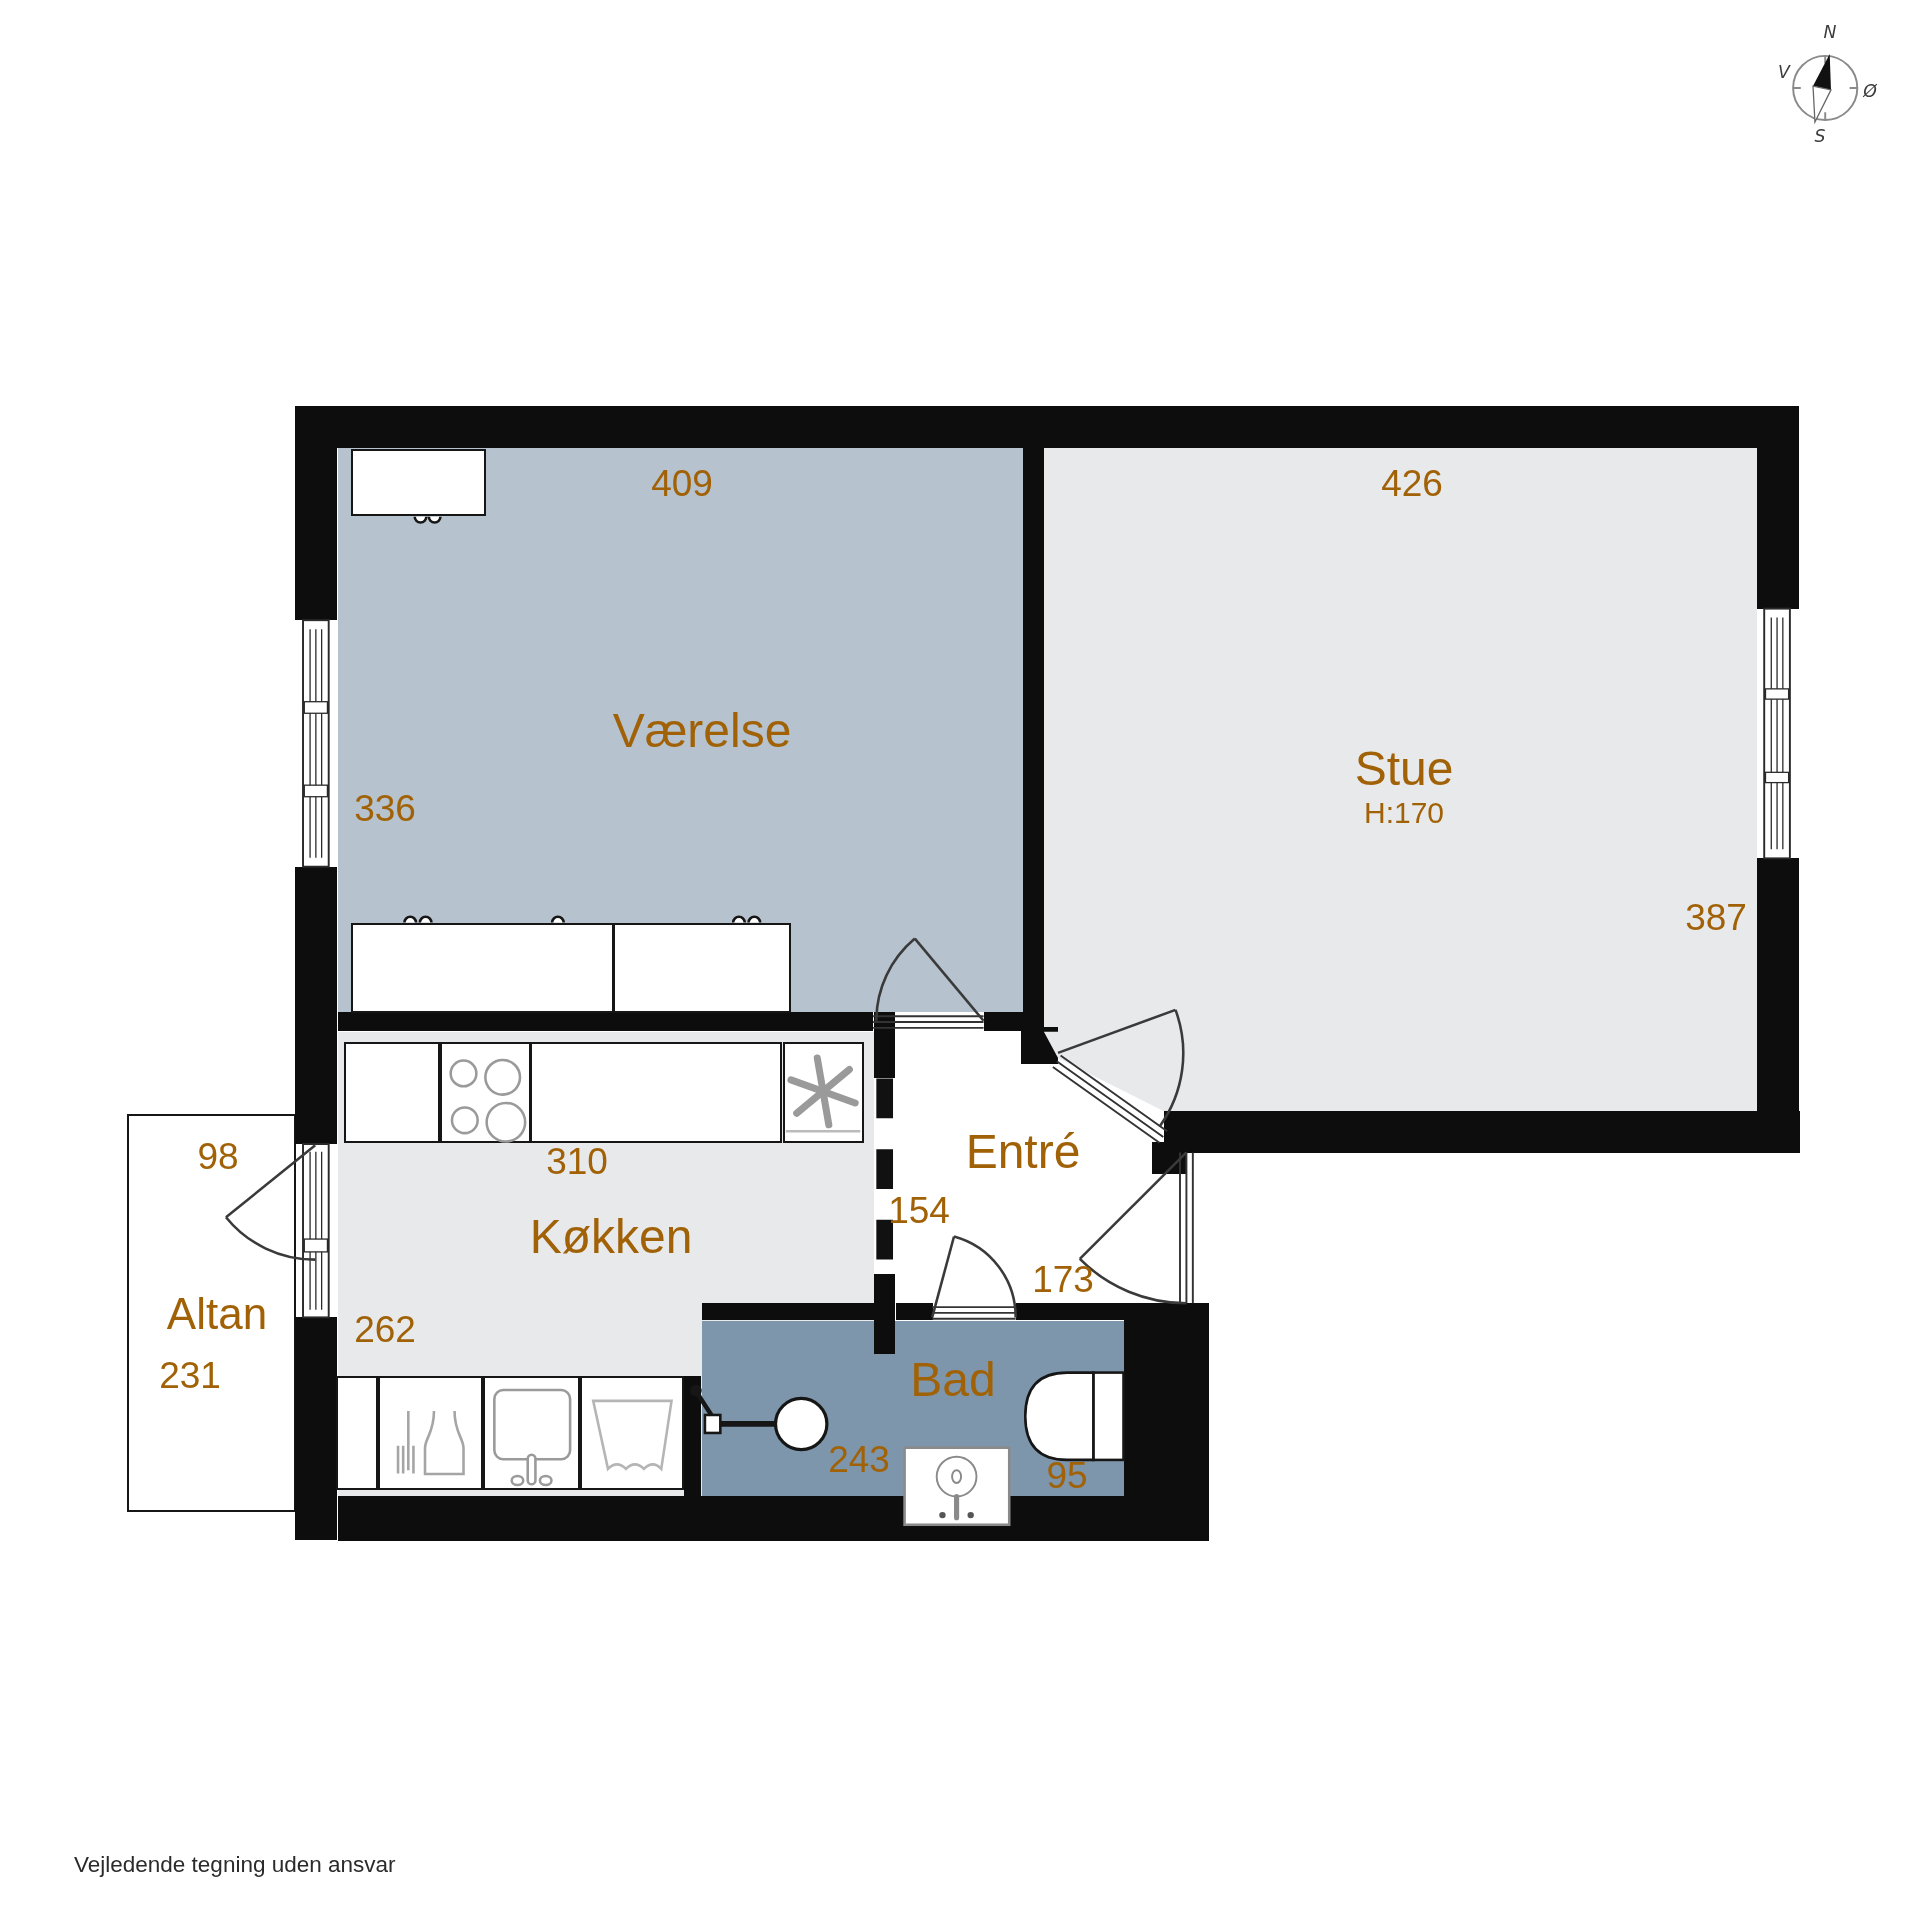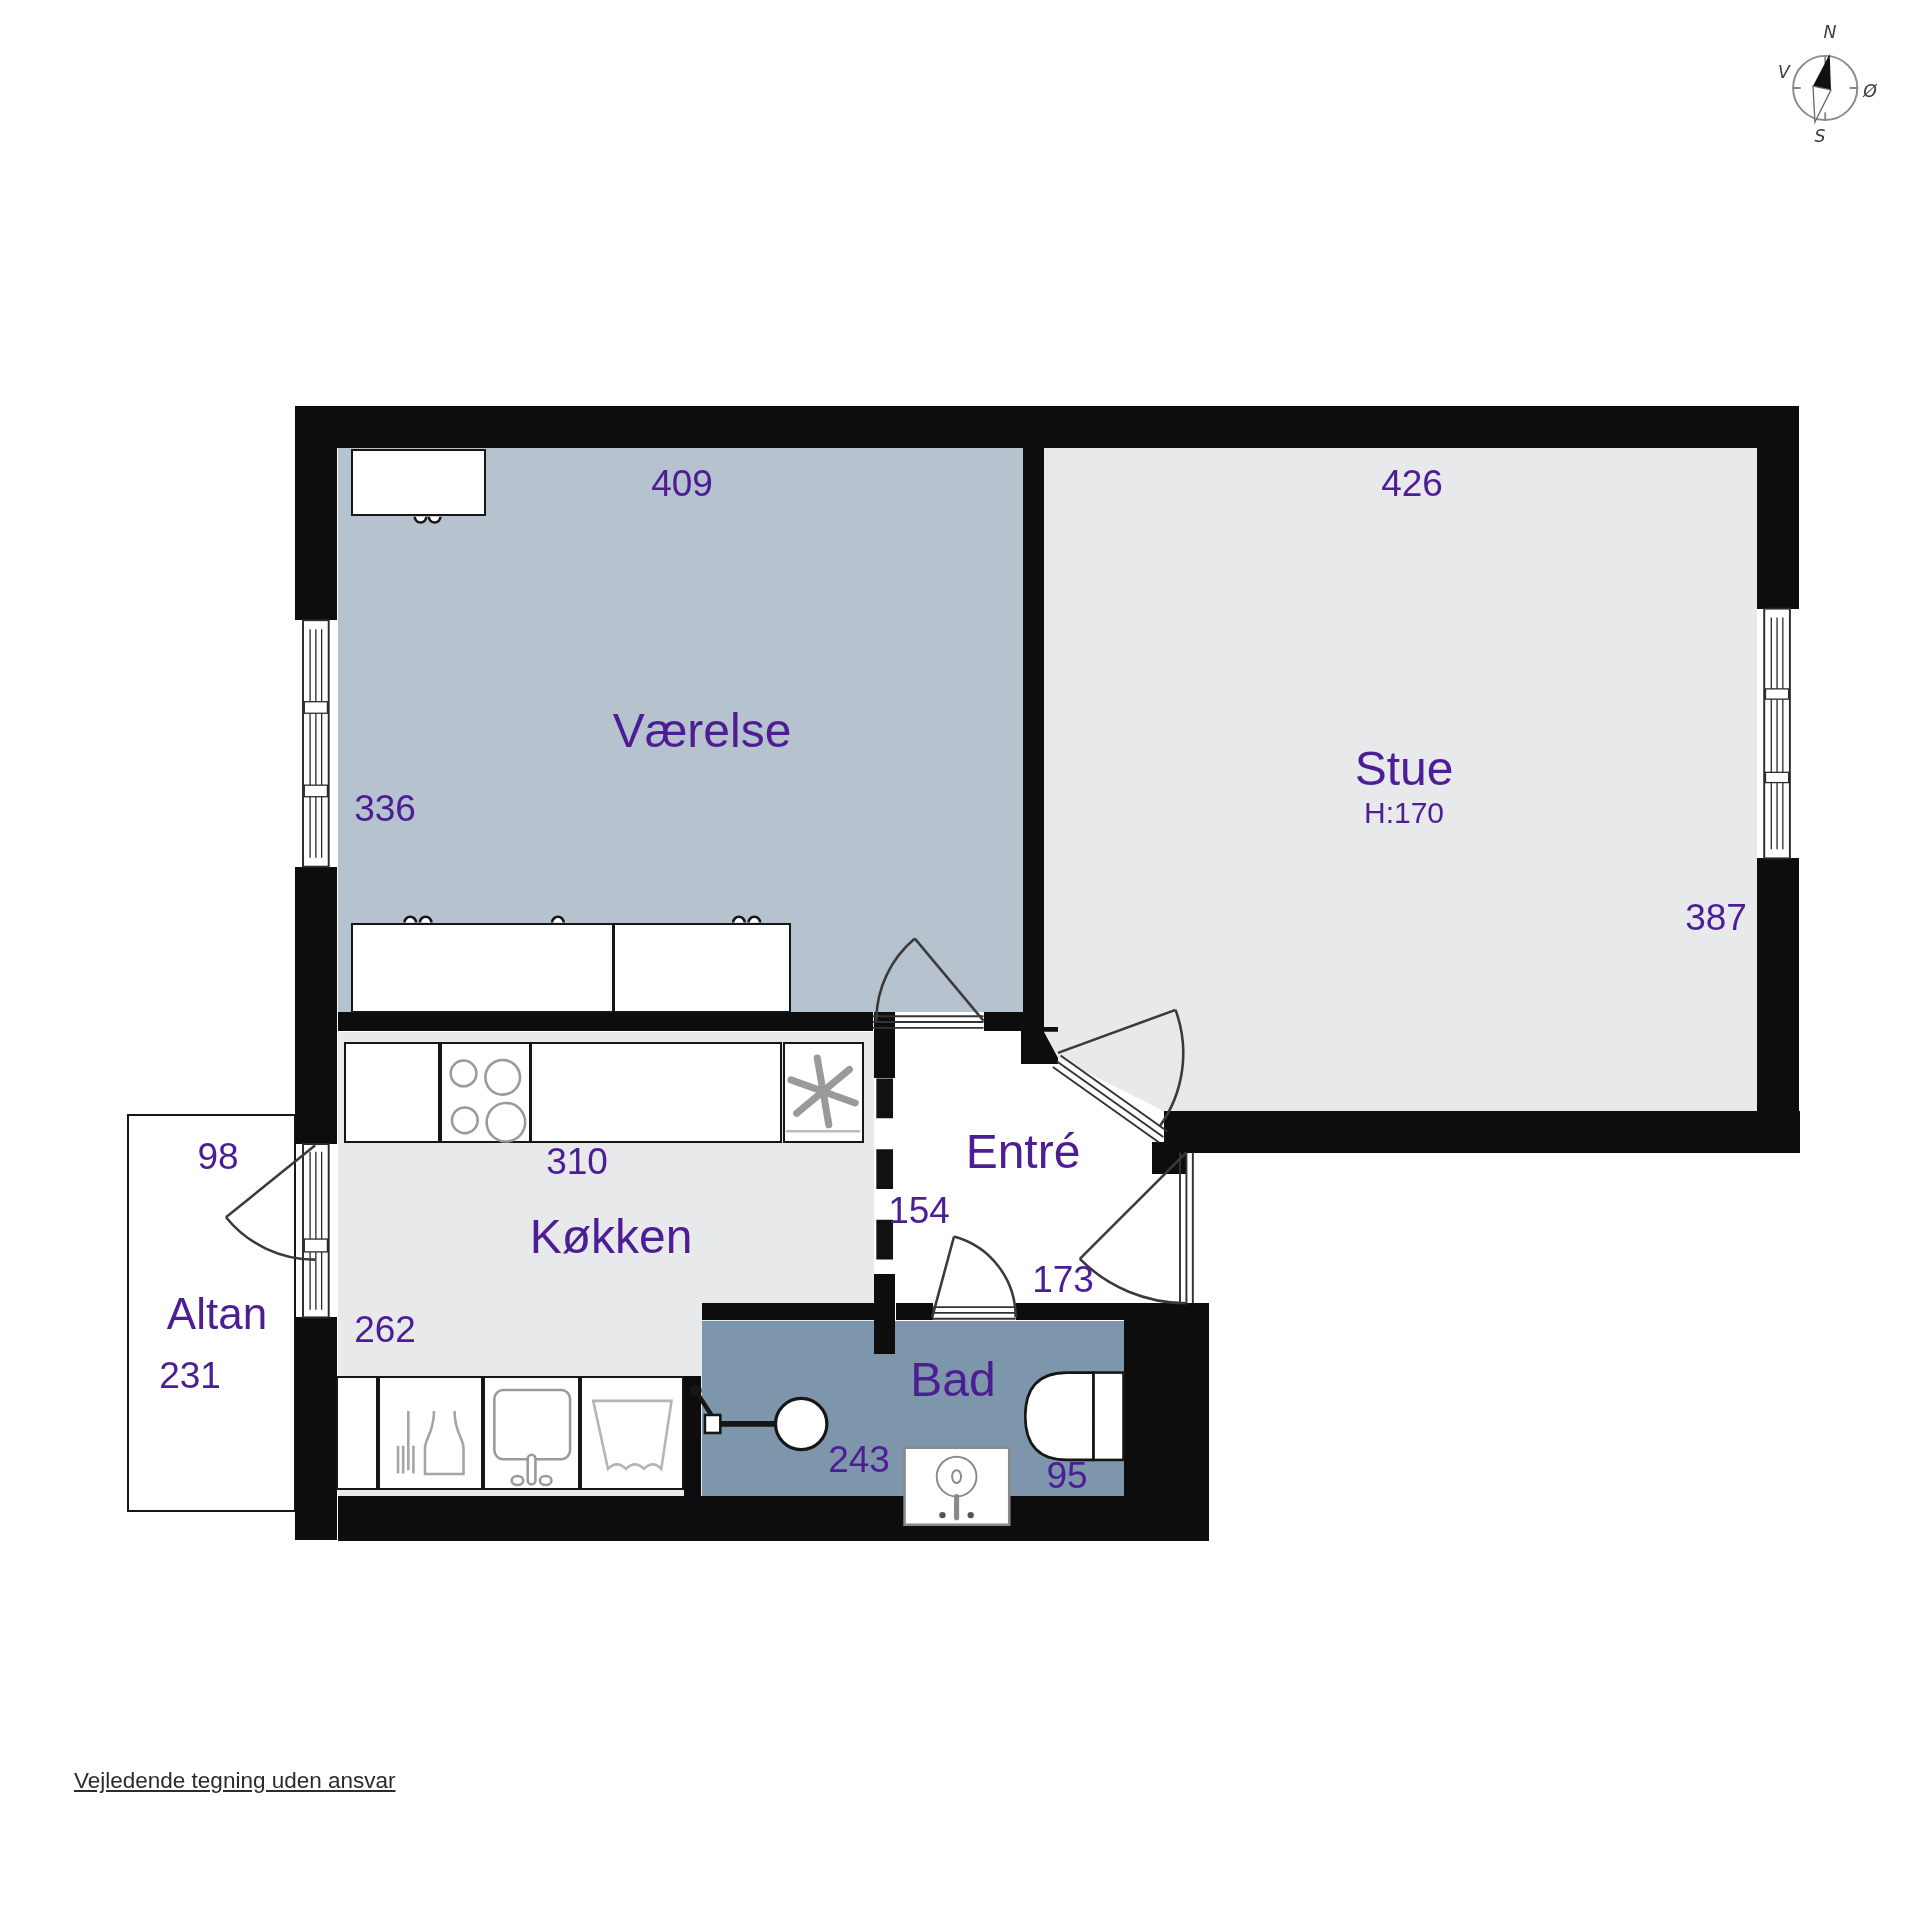--- a/index.html
+++ b/index.html
@@ -3,21 +3,21 @@
 <meta charset="utf-8">
 <style>
   html,body{margin:0;padding:0;background:#fff;}
   .plan{position:relative;width:1926px;height:1926px;background:#fff;overflow:hidden;
         font-family:"Liberation Sans",sans-serif;color:#161616;}
   .w{position:absolute;background:#0d0d0d;}
   .floor{position:absolute;}
   .box{position:absolute;background:#ffffff;border:2.6px solid #161616;box-sizing:border-box;}
   .frame{position:absolute;background:#ffffff;border:2.6px solid #161616;box-sizing:border-box;}
   .lbl{position:absolute;transform:translate(-50%,-50%);white-space:nowrap;
-       color:#4c1d95;text-align:left;line-height:1;}
+       color:#a16207;text-align:left;line-height:1;}
   .room-name{font-size:48px;}
   .dim{font-size:37px;}
   .ceil{font-size:30px;}
   .compass-letter{position:absolute;transform:translate(-50%,-50%);font-size:17.3px;color:#3c3c3c;
        font-family:"DejaVu Sans",sans-serif;font-style:italic;}
   .disclaimer{position:absolute;font-size:22.5px;color:#2b2b2b;}
   svg{position:absolute;left:0;top:0;}
 </style>
 </head>
 <body>
@@ -213,15 +213,15 @@
 
   <div class="lbl room-name" style="left:217px;top:1314px;font-size:44px;">Altan</div>
   <div class="lbl dim" style="left:218px;top:1156px;">98</div>
   <div class="lbl dim" style="left:190px;top:1375px;">231</div>
 
   <div class="compass-letter" style="left:1830px;top:32px;">N</div>
   <div class="compass-letter" style="left:1870px;top:91px;">Ø</div>
   <div class="compass-letter" style="left:1820px;top:136px;">S</div>
   <div class="compass-letter" style="left:1784px;top:72px;">V</div>
 
-  <div class="disclaimer" style="left:74px;top:1768px;text-decoration:underline;">Vejledende tegning uden ansvar</div>
+  <div class="disclaimer" style="left:74px;top:1852px;">Vejledende tegning uden ansvar</div>
 </div>
 
 
 </body></html>

